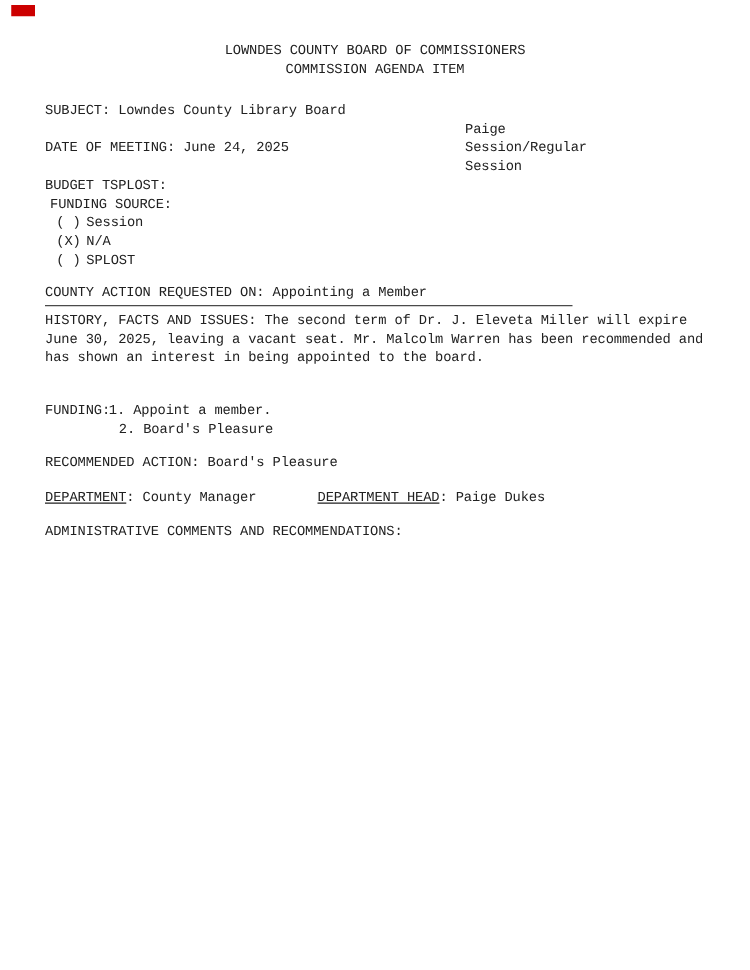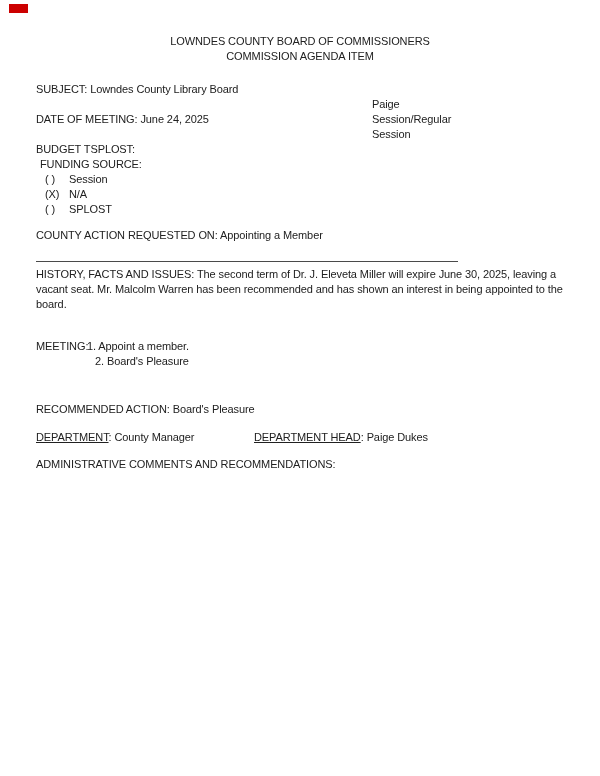--- a/index.html
+++ b/index.html
@@ -1,21 +1,21 @@
 <!DOCTYPE html>
 <html><head>
 <meta charset="utf-8">
 <style>
   html, body { margin: 0; padding: 0; background: #ffffff; }
   .page {
     position: relative;
     width: 600px;
     height: 776px;
     background: #ffffff;
-    font-family: Liberation Sans, sans-serif;
+    font-family: Liberation Mono, monospace;
     font-size: 11px;
     line-height: 15px;
     color: #212121;
     letter-spacing: -0.1px;
     overflow: hidden;
   }
   .marker {
     position: absolute;
     left: 9px;
     top: 4px;
@@ -30,27 +30,27 @@
   .meeting-left { width: 336px; }
   .date-line { margin-top: 15px; }
   .meeting-right { width: 110px; }
   .funding-label { padding-left: 4px; }
   .funding-item { padding-left: 9px; }
   .funding-mark { display: inline-block; width: 24px; }
   .county-action {
     margin-top: 11px;
     width: 422px;
     border-bottom: 1px solid #4a4a4a;
-    padding-bottom: 18px;
+    padding-bottom: 1px;
   }
   .history { margin-top: 5px; width: 532px; }
   .options-row { margin-top: 27px; display: flex; }
   .options-label { width: 51px; flex: none; }
   .option-item-2 { padding-left: 8px; }
-  .recommended { margin-top: 33px; }
+  .recommended { margin-top: 12px; }
   .dept-row { margin-top: 13px; }
   .dept-col1 { display: inline-block; width: 218px; }
   .u { text-decoration: underline; }
   .admin { margin-top: 12px; }
 </style>
 </head>
 <body>
 
 <div class="page">
   <div class="marker"></div>
@@ -99,21 +99,21 @@
       <span>COUNTY ACTION REQUESTED ON:</span>
       <span>Appointing a Member</span>
     </div>
 
     <div class="history">
       <span>HISTORY, FACTS AND ISSUES:</span>
       <span>The second term of Dr. J. Eleveta Miller will expire June 30, 2025, leaving a vacant seat. Mr. Malcolm Warren has been recommended and has shown an interest in being appointed to the board.</span>
     </div>
 
     <div class="options-row">
-      <div class="options-label">MEETING:</div>
+      <div class="options-label">FUNDING:</div>
       <div>
         <div>1. Appoint a member.</div>
         <div class="option-item-2">2. Board's Pleasure</div>
       </div>
     </div>
 
     <div class="recommended">
       <span>RECOMMENDED ACTION:</span>
       <span>Board's Pleasure</span>
     </div>

